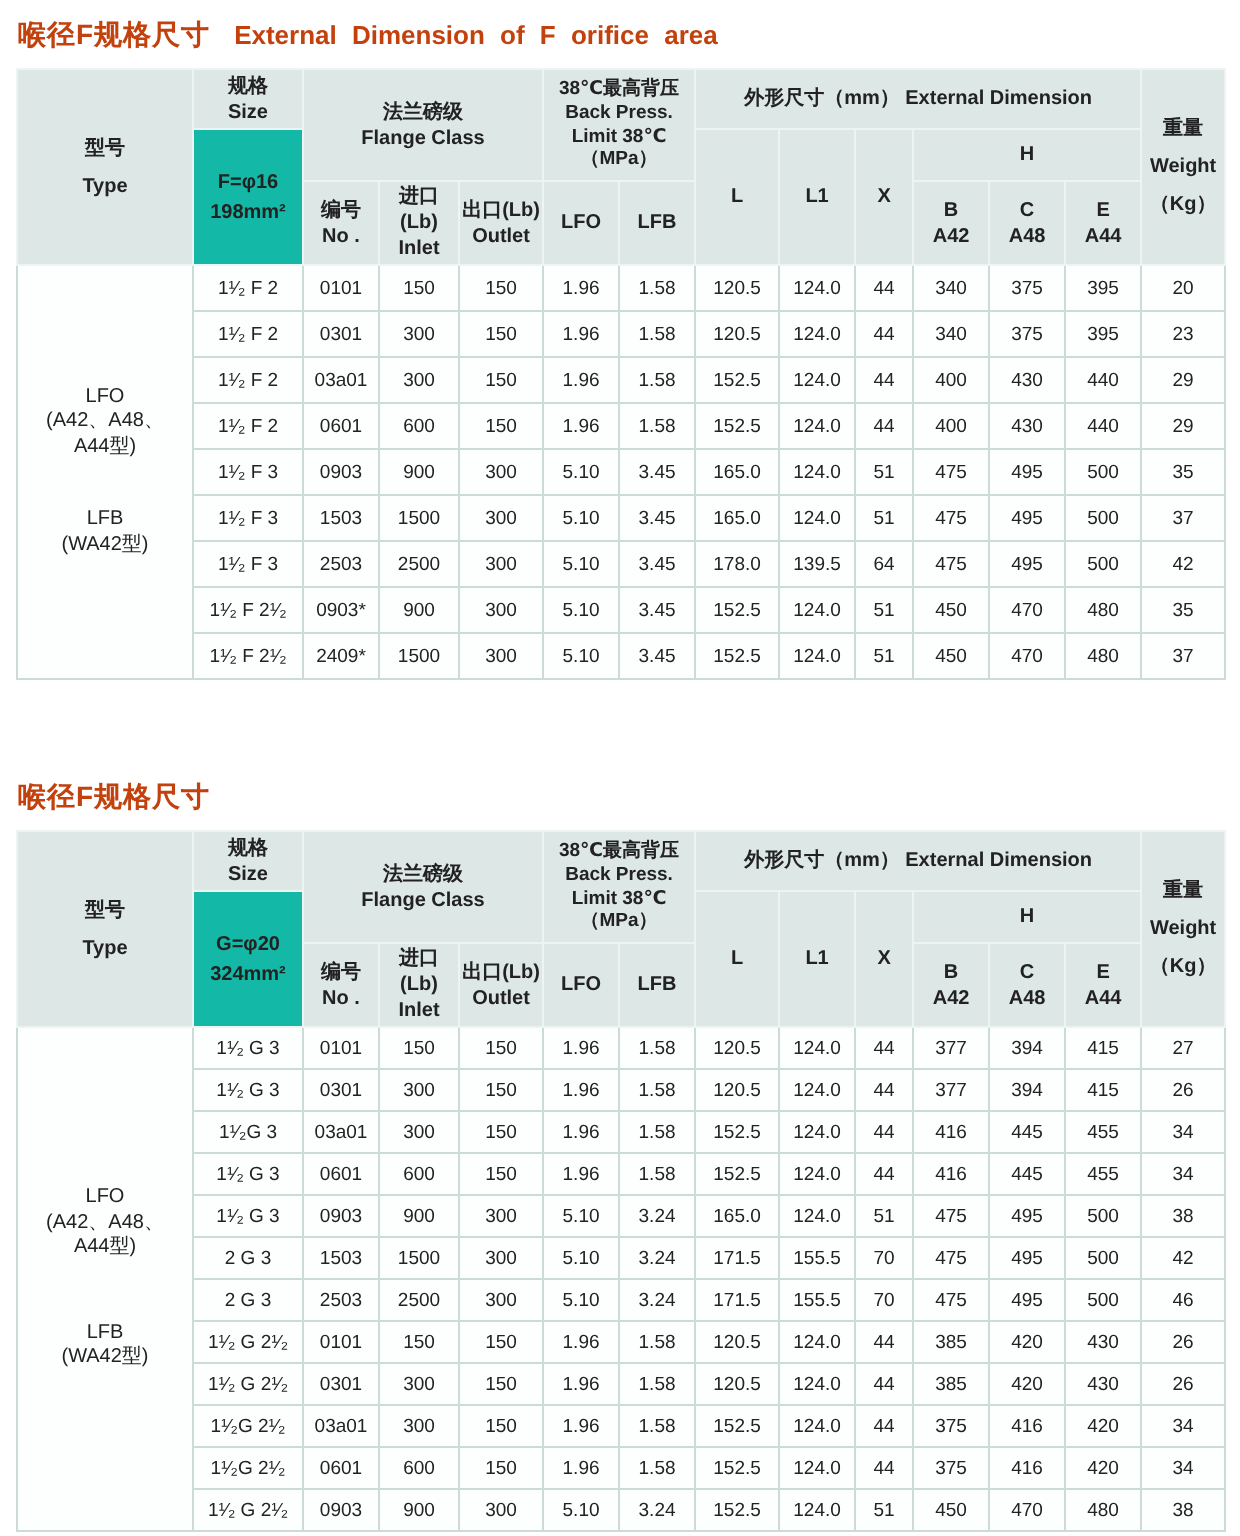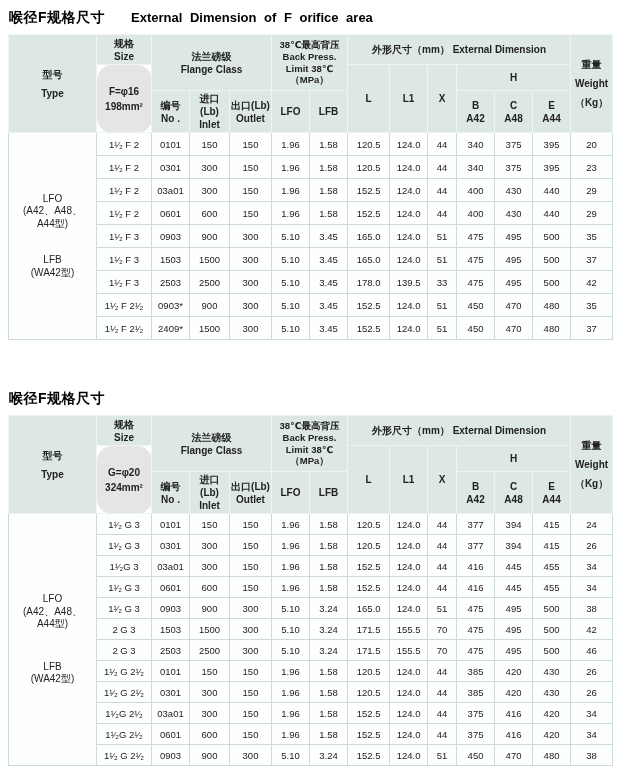--- a/index.html
+++ b/index.html
@@ -5,36 +5,36 @@
   html,body{margin:0;padding:0;}
   body{
     width:620px;height:768px;background:#ffffff;
     font-family:"Liberation Sans","DejaVu Sans",sans-serif;
     color:#222;overflow:hidden;
   }
   .sheet{padding:9px 8px 0 8px;}
   .section{margin:0;}
   .section + .section{margin-top:50px;}
   h2.tbl-title{
-    margin:0 0 7px 1px;display:flex;align-items:baseline;gap:26px;
-    color:#000000;
+    margin:0 0 7px 1px;display:flex;align-items:baseline;gap:12px;
+    color:#c2410c;
     text-align:center;
   }
   h2.tbl-title .zh{font-size:14px;font-weight:800;letter-spacing:.5px;}
   h2.tbl-title .en{font-size:13px;font-weight:700;word-spacing:4px;}
   table.spec{
     border-collapse:collapse;table-layout:fixed;width:604px;
     border:1px solid #b5cbc8;
   }
   table.spec th{
     background:#dde8e6;border:1px solid #eef4f2;
     font-weight:700;font-size:10px;line-height:1.3;color:#222;
     padding:1px;text-align:center;vertical-align:middle;
   }
-  table.spec th.size-spec{background:#e5e5e5;font-weight:700;border-radius:15px;}
+  table.spec th.size-spec{background:#14b8a6;font-weight:700;}
   table.spec th[data-name="header-type"],
   table.spec th[data-name="header-weight"]{line-height:1.9;}
   table.spec th[data-name="header-back-pressure"]{line-height:1.22;font-size:9.5px;}
   table.spec th[data-name="header-size-spec"]{line-height:1.5;}
   table.spec thead tr:nth-child(1) th{height:27px;}
   table.spec thead tr:nth-child(2) th{height:23px;}
   table.spec thead tr:nth-child(3) th{height:33px;}
   table.spec td{
     background:#fdfefe;border:1px solid #ccdbd8;
     font-size:9.5px;text-align:center;vertical-align:middle;
@@ -198,21 +198,21 @@
           </tr>
           <tr data-name="table-row">
             <td data-name="cell-size">1¹⁄₂ F 3</td>
             <td data-name="cell-no">2503</td>
             <td data-name="cell-inlet">2500</td>
             <td data-name="cell-outlet">300</td>
             <td data-name="cell-lfo">5.10</td>
             <td data-name="cell-lfb">3.45</td>
             <td data-name="cell-L">178.0</td>
             <td data-name="cell-L1">139.5</td>
-            <td data-name="cell-X">33</td>
+            <td data-name="cell-X">64</td>
             <td data-name="cell-B-A42">475</td>
             <td data-name="cell-C-A48">495</td>
             <td data-name="cell-E-A44">500</td>
             <td data-name="cell-weight">42</td>
           </tr>
           <tr data-name="table-row">
             <td data-name="cell-size">1¹⁄₂ F 2¹⁄₂</td>
             <td data-name="cell-no">0903*</td>
             <td data-name="cell-inlet">900</td>
             <td data-name="cell-outlet">300</td>
@@ -304,21 +304,21 @@
             <td data-name="cell-inlet">150</td>
             <td data-name="cell-outlet">150</td>
             <td data-name="cell-lfo">1.96</td>
             <td data-name="cell-lfb">1.58</td>
             <td data-name="cell-L">120.5</td>
             <td data-name="cell-L1">124.0</td>
             <td data-name="cell-X">44</td>
             <td data-name="cell-B-A42">377</td>
             <td data-name="cell-C-A48">394</td>
             <td data-name="cell-E-A44">415</td>
-            <td data-name="cell-weight">24</td>
+            <td data-name="cell-weight">27</td>
           </tr>
           <tr data-name="table-row">
             <td data-name="cell-size">1¹⁄₂ G 3</td>
             <td data-name="cell-no">0301</td>
             <td data-name="cell-inlet">300</td>
             <td data-name="cell-outlet">150</td>
             <td data-name="cell-lfo">1.96</td>
             <td data-name="cell-lfb">1.58</td>
             <td data-name="cell-L">120.5</td>
             <td data-name="cell-L1">124.0</td>

